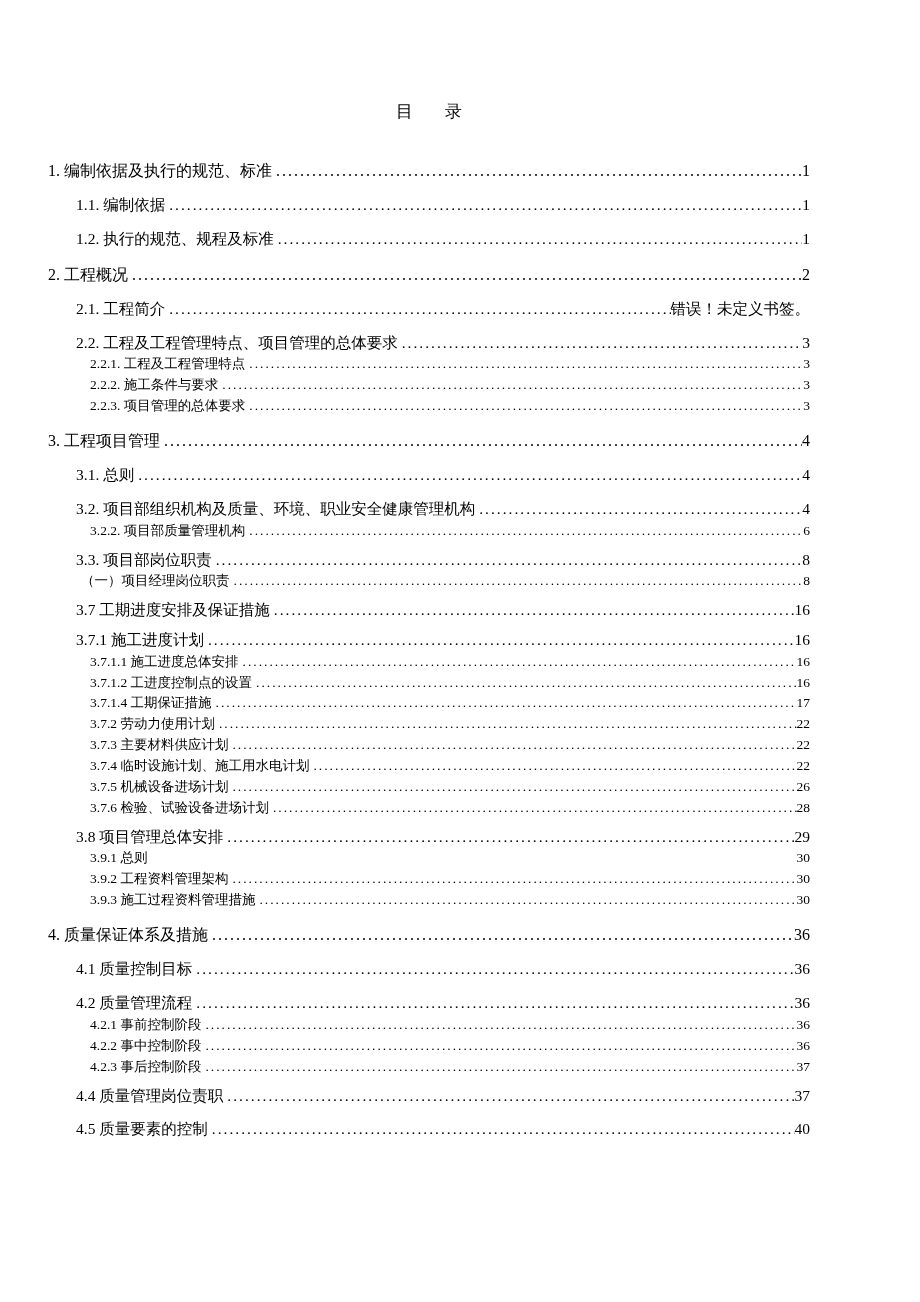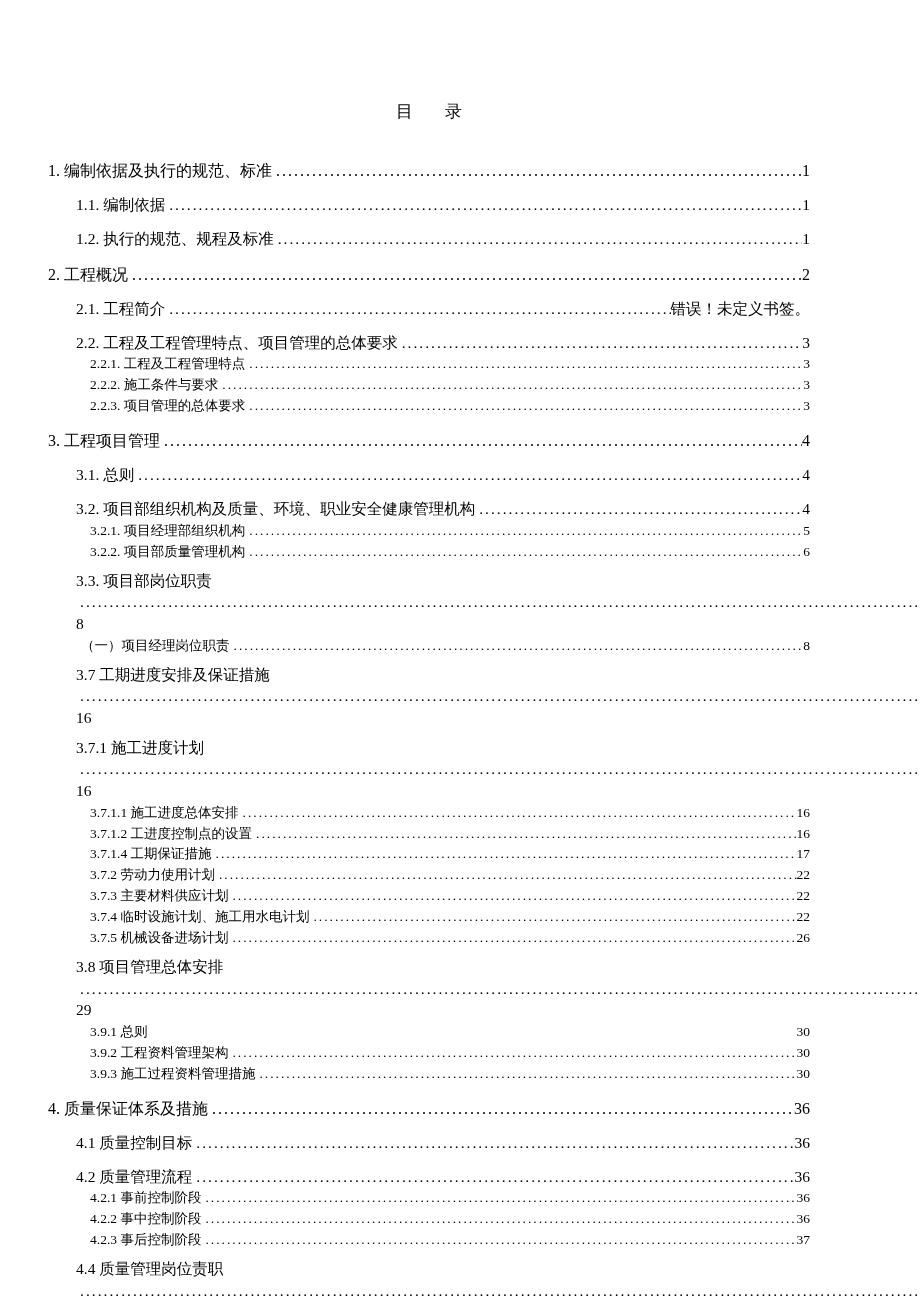--- a/index.html
+++ b/index.html
@@ -42,21 +42,21 @@
       content: "................................................................................................................................................";
     }
     .toc-page { flex: 0 0 auto; }
     .toc-error { font-weight: normal; }
     .lv1 { margin-left: 0;  font-size: 16px; margin-top: 14px; }
     .lv2 { margin-left: 28px; font-size: 15.5px; margin-top: 12px;}
     .lv3 { margin-left: 42px; font-size: 13.5px; }
     .lv3b{ margin-left: 33px; font-size: 13.5px; }
     .noleader .toc-dots::after { content: ""; }
     .noleader .toc-page { margin-left: 16px; }
-    .grp-gap { margin-top: 8px; flex-direction: column; }
+    .grp-gap { margin-top: 8px; }
   </style>
 </head>
 <body>
 
 <div class="page">
   <div class="title">目录</div>
   <div id="toc-container">
       <div class="toc-line lv1">
         <span class="toc-text">1. 编制依据及执行的规范、标准</span>
         <span class="toc-dots"></span>
@@ -111,25 +111,20 @@
         <span class="toc-text">3.1. 总则</span>
         <span class="toc-dots"></span>
         <span class="toc-page">4</span>
       </div>
       <div class="toc-line lv2">
         <span class="toc-text">3.2. 项目部组织机构及质量、环境、职业安全健康管理机构</span>
         <span class="toc-dots"></span>
         <span class="toc-page">4</span>
       </div>
       <div class="toc-line lv3">
-        <span class="toc-text">3.2.1. 项目经理部组织机构</span>
-        <span class="toc-dots"></span>
-        <span class="toc-page">5</span>
-      </div>
-      <div class="toc-line lv3">
         <span class="toc-text">3.2.2. 项目部质量管理机构</span>
         <span class="toc-dots"></span>
         <span class="toc-page">6</span>
       </div>
       <div class="toc-line lv2 grp-gap">
         <span class="toc-text">3.3. 项目部岗位职责</span>
         <span class="toc-dots"></span>
         <span class="toc-page">8</span>
       </div>
       <div class="toc-line lv3b">
@@ -174,20 +169,25 @@
       </div>
       <div class="toc-line lv3">
         <span class="toc-text">3.7.4 临时设施计划、施工用水电计划</span>
         <span class="toc-dots"></span>
         <span class="toc-page">22</span>
       </div>
       <div class="toc-line lv3">
         <span class="toc-text">3.7.5 机械设备进场计划</span>
         <span class="toc-dots"></span>
         <span class="toc-page">26</span>
+      </div>
+      <div class="toc-line lv3">
+        <span class="toc-text">3.7.6 检验、试验设备进场计划</span>
+        <span class="toc-dots"></span>
+        <span class="toc-page">28</span>
       </div>
       <div class="toc-line lv2 grp-gap">
         <span class="toc-text">3.8 项目管理总体安排</span>
         <span class="toc-dots"></span>
         <span class="toc-page">29</span>
       </div>
       <div class="toc-line lv3 noleader">
         <span class="toc-text">3.9.1 总则</span>
         <span class="toc-dots"></span>
         <span class="toc-page">30</span>

